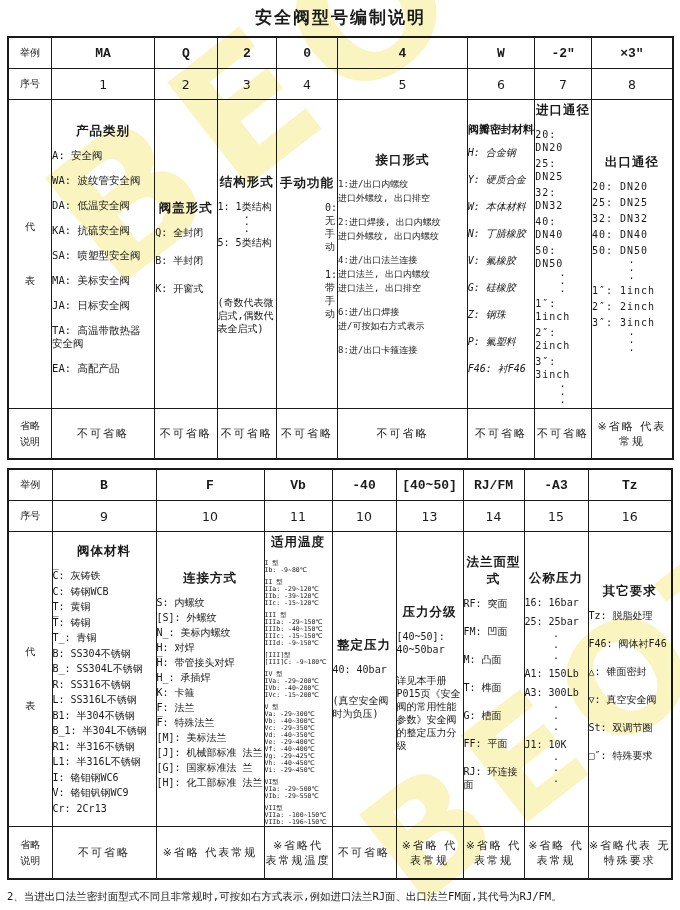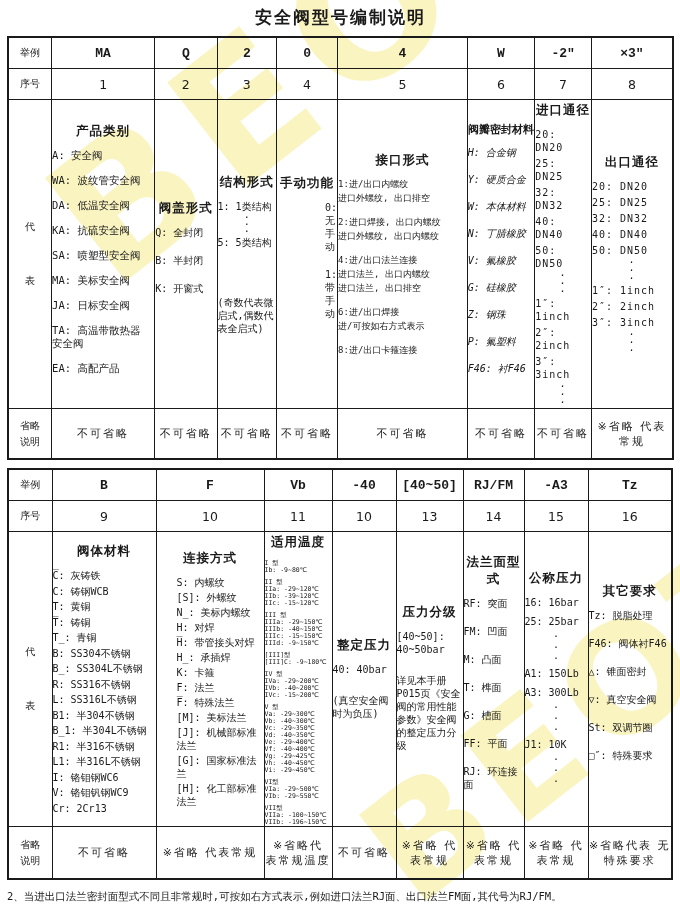--- a/index.html
+++ b/index.html
@@ -37,21 +37,21 @@
   #t1 .c2 .item{margin-bottom:15px;}
   #t1 .c3 .item{margin-bottom:2px;}
   #t1 .c3 .gap{height:13px;}
   #t1 .c4 .item{margin-bottom:15px;margin-left:48px;}
   #t1 .c5 .item{font-size:9px;margin-bottom:2px;line-height:12px;}
   #t1 .c5 .gap{height:8px;}
   #t1 .c6 .item{margin-bottom:14px;font-style:italic;}
   #t1 .c7 .item,#t1 .c8 .item{margin-bottom:3px;letter-spacing:1px;}
   
   #t2 .c1 .item{margin-bottom:1px;line-height:14.5px;}
-  #t2 .c2 .item{margin-bottom:2px;padding-left:20px;}
+  #t2 .c2 .item{margin-bottom:2px;}
   #t2 .c3 .item{font-size:6.5px;line-height:7px;margin:0;font-family:"DejaVu Sans Mono","DejaVu Sans",sans-serif;}
   #t2 .c3 .gap{height:5px;}
   #t2 .c4 .item,#t2 .c5 .item{margin-bottom:4px;}
   #t2 .c6 .item{margin-bottom:15px;}
   #t2 .c7 .item{margin-bottom:6px;}
   #t2 .c8 .item{margin-bottom:15px;}
   .notes{margin-top:3px;font-size:10.5px;line-height:16.5px;}
   .notes .item{font-size:10.5px;line-height:16.5px;padding-left:1.7em;}
   .notes .item:first-child{padding-left:0;}
 </style>

